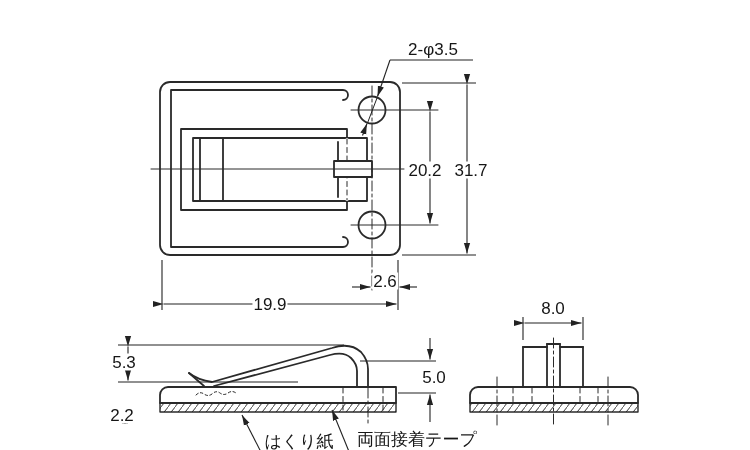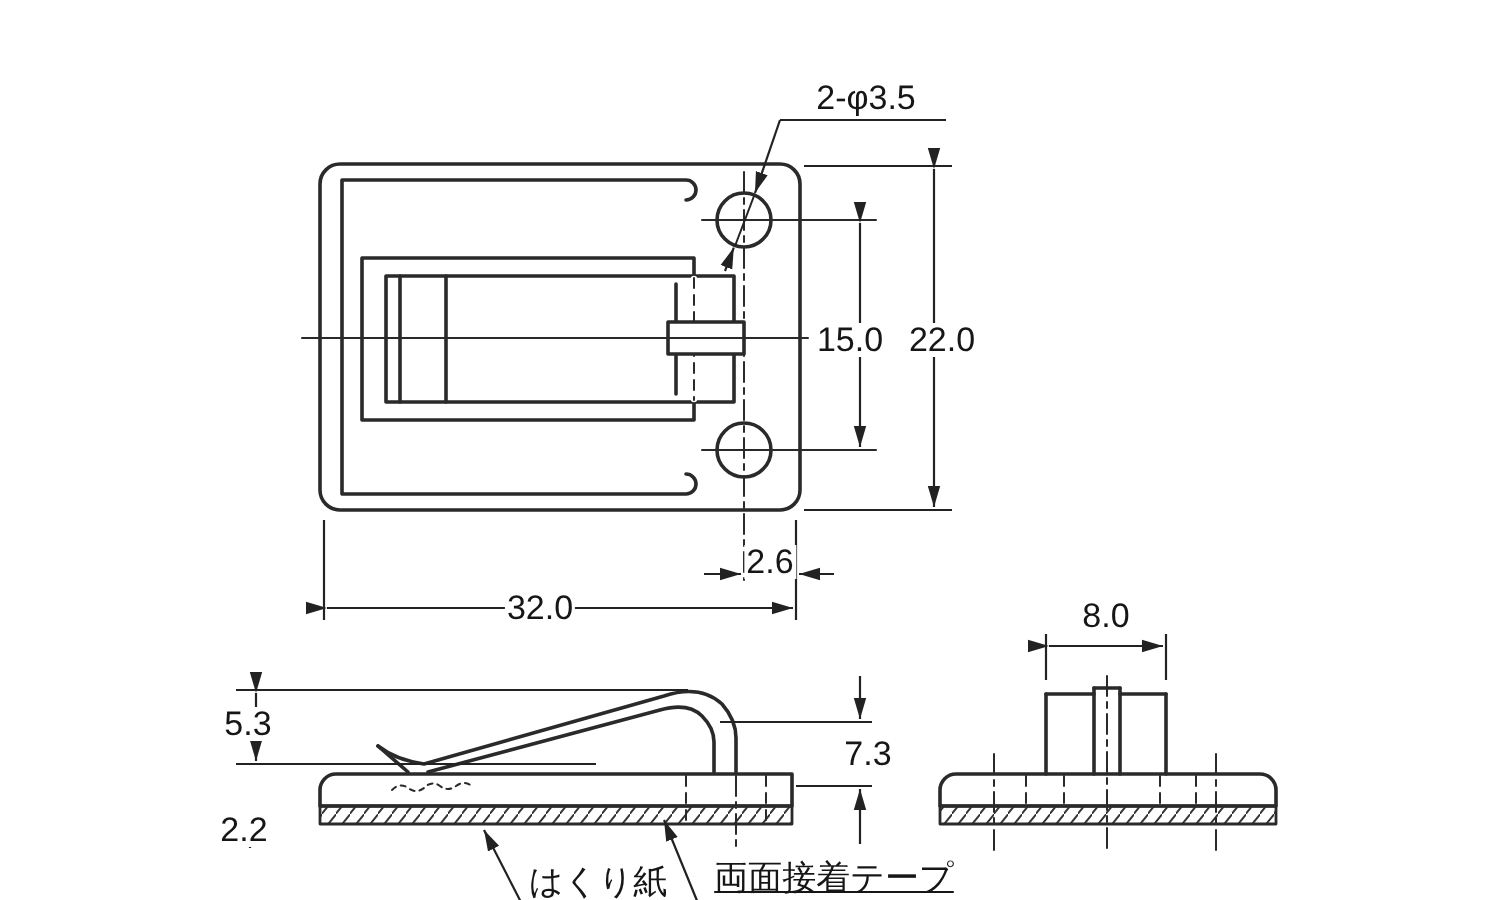--- a/index.html
+++ b/index.html
@@ -138,24 +138,24 @@
     </g>
 
     <g stroke="#222" stroke-width="1.1" fill="none">
       <line x1="523" y1="320" x2="523" y2="297"></line>
       <line x1="583" y1="320" x2="583" y2="297"></line>
       <line x1="524.5" y1="303" x2="581.5" y2="303" marker-start="url(#arr)" marker-end="url(#arr)"></line>
     </g>
   </svg>
 
   <span class="lbl nobg" style="left:433px;top:29px;">2-φ3.5</span>
-  <span class="lbl" style="left:425px;top:150px;">15.0</span>
-  <span class="lbl" style="left:471px;top:150px;">22.0</span>
+  <span class="lbl" style="left:425px;top:150px;">20.2</span>
+  <span class="lbl" style="left:471px;top:150px;">31.7</span>
   <span class="lbl" style="left:385px;top:261px;">2.6</span>
-  <span class="lbl" style="left:270px;top:284px;">32.0</span>
+  <span class="lbl" style="left:270px;top:284px;">19.9</span>
   <span class="lbl" style="left:124px;top:342px;">5.3</span>
   <span class="lbl" style="left:122px;top:395px;">2.2</span>
-  <span class="lbl" style="left:434px;top:357px;">7.3</span>
+  <span class="lbl" style="left:434px;top:357px;">5.0</span>
   <span class="lbl" style="left:553px;top:288px;">8.0</span>
   <span class="lbl nobg" style="left:299px;top:421px;">はくり紙</span>
-  <span class="lbl nobg" style="left:417px;top:419px;text-decoration:underline;">両面接着テープ</span>
+  <span class="lbl nobg" style="left:417px;top:419px;">両面接着テープ</span>
 
 </div>
 
 </body></html>

